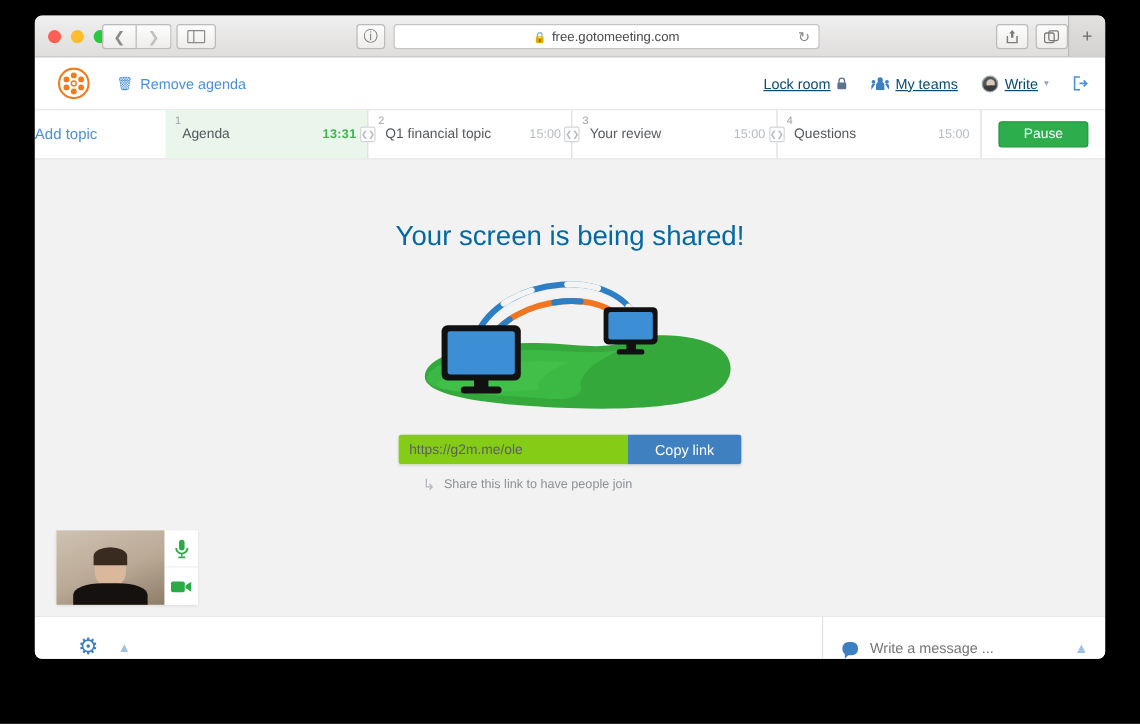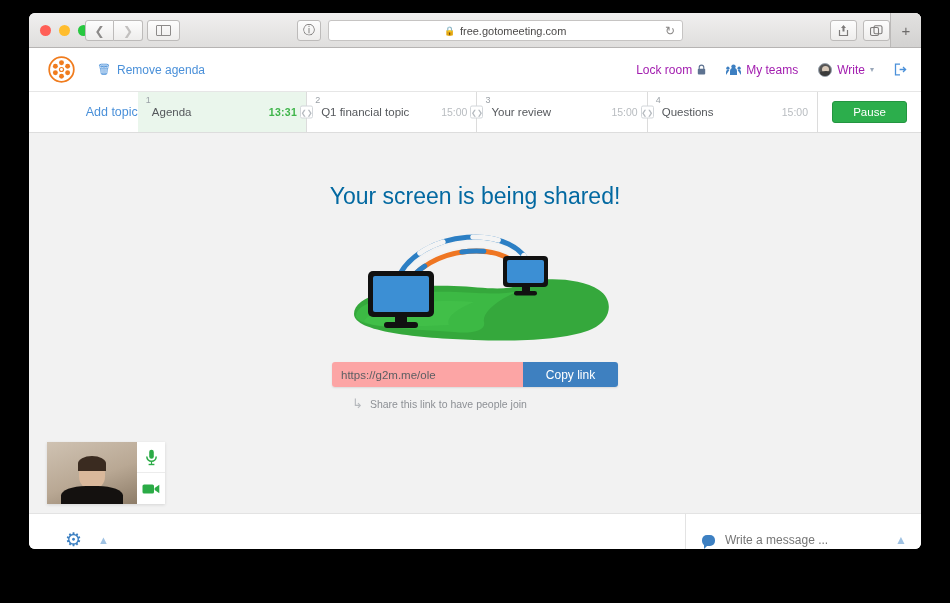--- a/index.html
+++ b/index.html
@@ -109,21 +109,21 @@
     font-size: 12px; color: #4a90d9;
   }
   .remove-agenda .trash { margin-right: 6px; font-size: 11px; }
 
   .header-right {
     position: absolute; right: 14px; top: 0; height: 43px;
     display: flex; align-items: center; gap: 20px;
     font-size: 12px; color: #5b6b80;
   }
   .hr-item { display: flex; align-items: center; gap: 5px; cursor: default; }
-  .hr-item .lbl { color: #a21caf; }
+  .hr-item .lbl { color: #0c4a6e; text-decoration: underline; }
   .avatar {
     width: 14px; height: 14px; border-radius: 50%;
     background: #555; overflow: hidden; position: relative;
     border: 1px solid #9aa4b0;
   }
   .avatar:before {
     content: ""; position: absolute; left: 3px; top: 2px;
     width: 7px; height: 7px; border-radius: 50%; background: #d8c9b9;
   }
   .avatar:after {
@@ -136,21 +136,21 @@
   .agenda {
     height: 42px;
     background: #fff;
     border-top: 1px solid #e6e6e6;
     border-bottom: 1px solid #dddddd;
     display: flex; align-items: stretch;
     position: relative;
   }
   .add-topic {
     width: 110px;
-    display: flex; align-items: center; justify-content: flex-end;
+    display: flex; align-items: center; justify-content: flex-start;
     font-size: 12.5px; color: #4a90d9;
   }
   .topic {
     position: relative;
     display: flex; align-items: center;
     border-left: 1px solid #dcdcdc;
     padding: 0 0 0 14px;
     font-size: 11.5px; color: #55585c;
   }
   .topic .num {
@@ -197,21 +197,21 @@
   .illus { margin: 12px auto 0; display: block; }
 
   .link-row {
     width: 286px; margin: 8px auto 0;
     display: flex; height: 25px;
     border-radius: 3px; overflow: hidden;
     box-shadow: 0 1px 2px rgba(0,0,0,0.10);
   }
   .link-input {
     flex: 1; border: none; outline: none;
-    background: #fca5a5; font-size: 11.5px; color: #5b5e62;
+    background: #84cc16; font-size: 11.5px; color: #5b5e62;
     padding-left: 9px;
     font-family: "Liberation Sans", sans-serif;
   }
   .copy-btn {
     width: 95px; background: #3e80c0; color: #fff;
     font-size: 12px; border: none;
     display: flex; align-items: center; justify-content: center;
     font-family: "Liberation Sans", sans-serif;
   }
   .hint {

